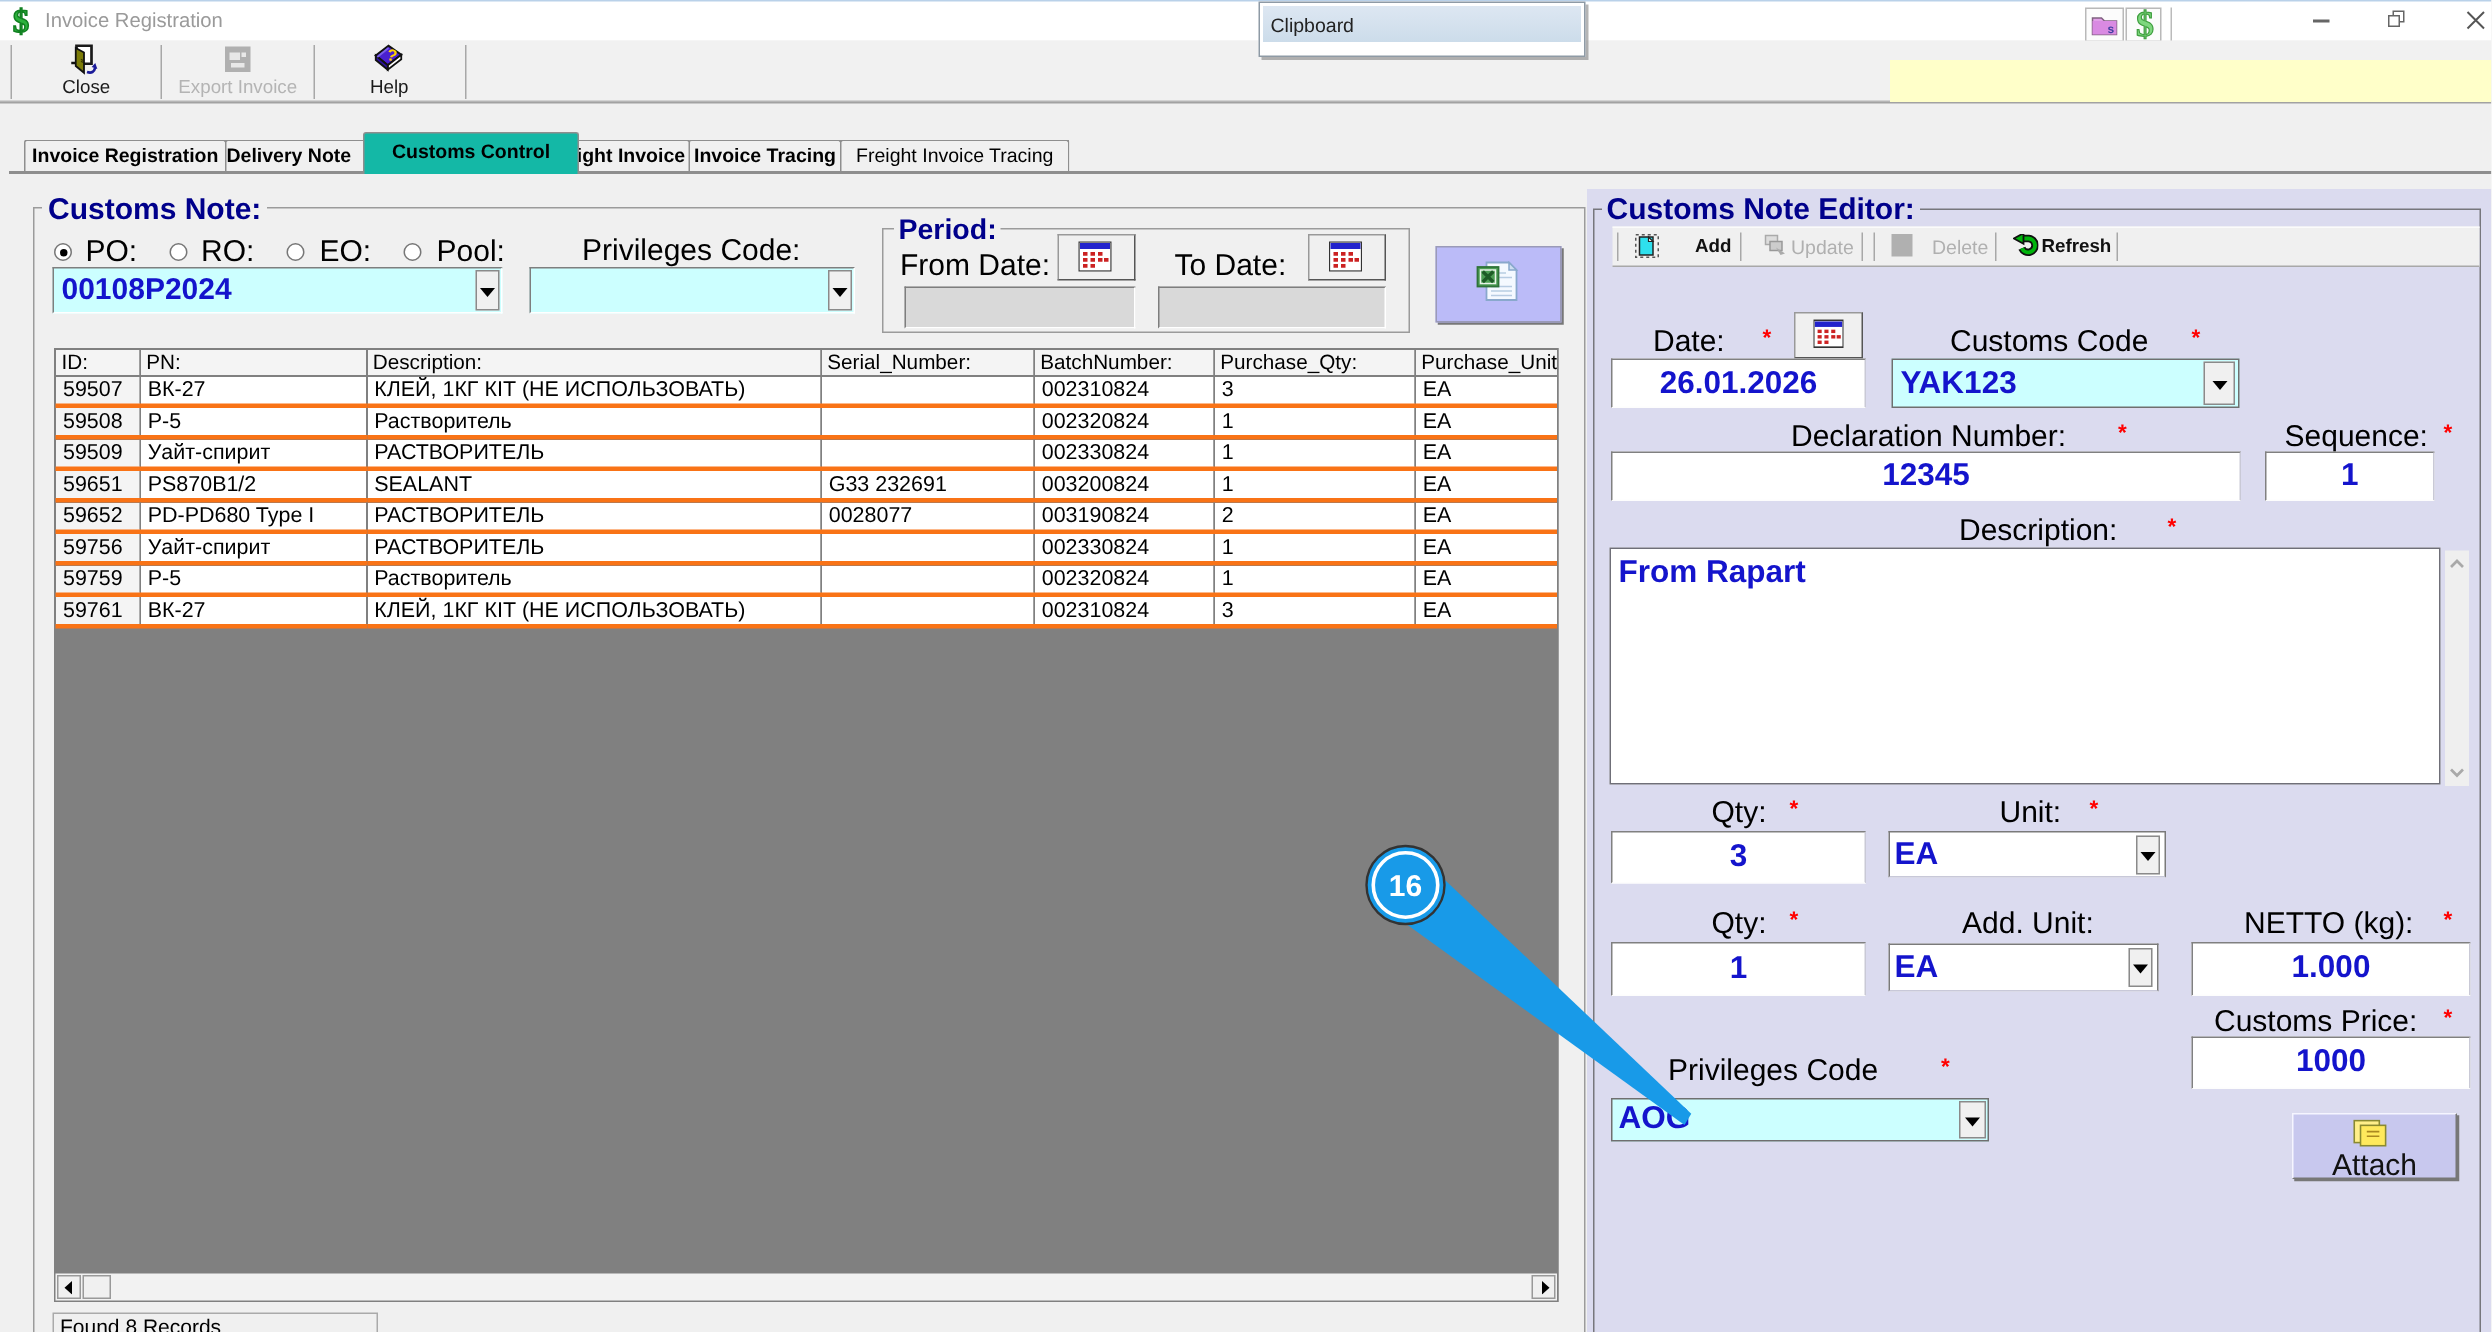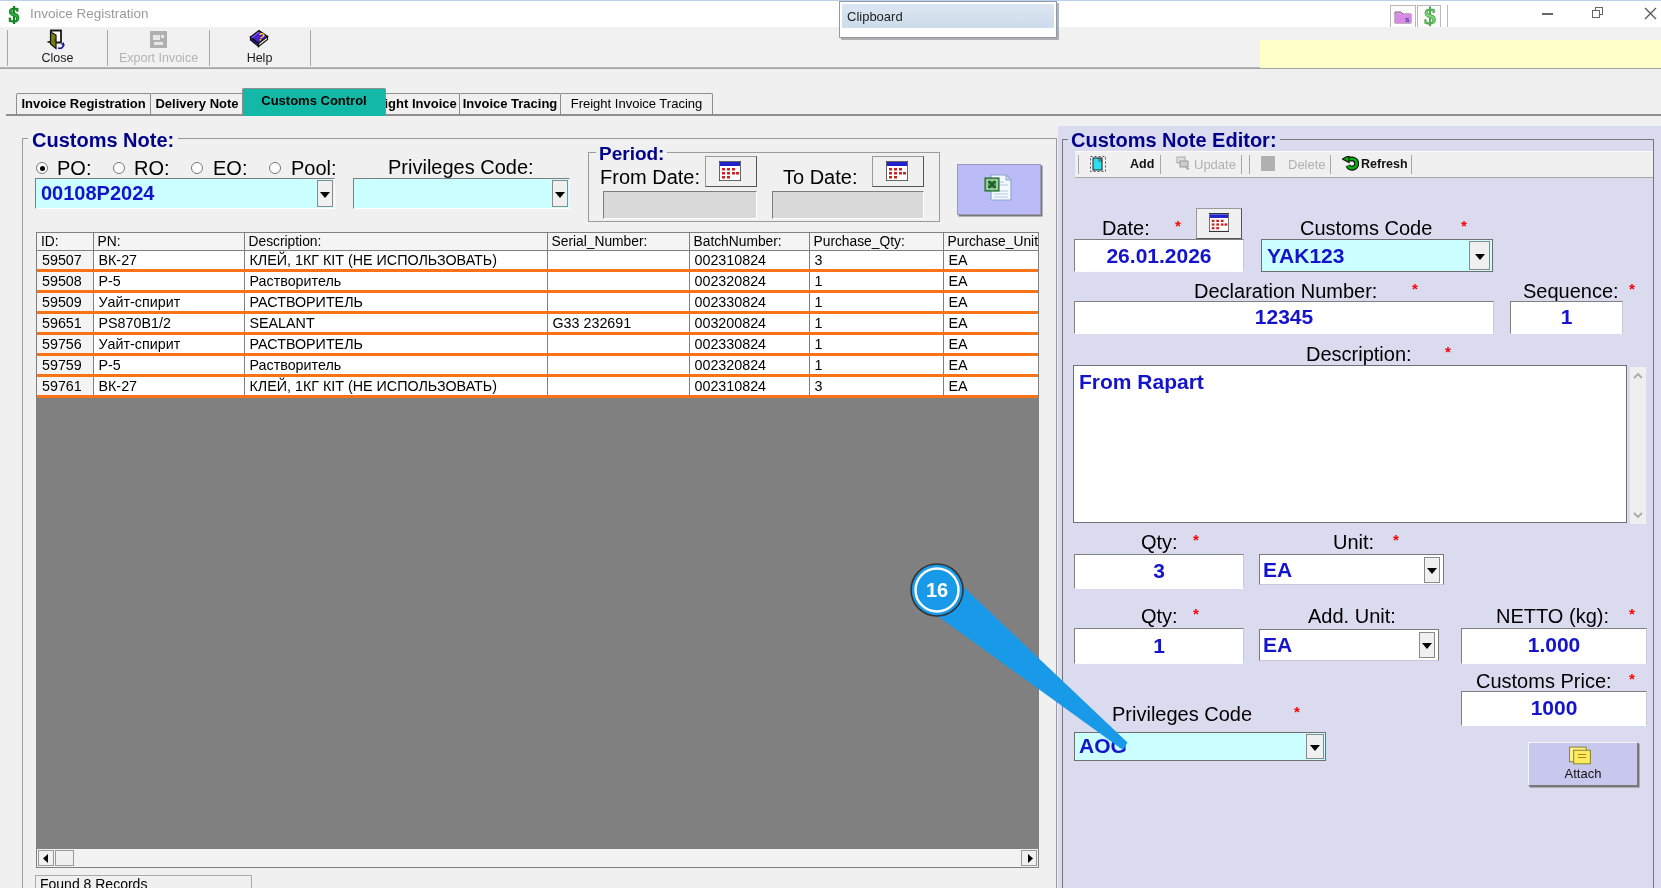--- a/index.html
+++ b/index.html
@@ -84,21 +84,21 @@
 
 <div class="abs" style="left:1260px;top:40px;width:401px;height:28px;background:#ffffc9;"></div>
 <div class="abs" style="left:0;top:68px;width:1661px;height:1px;background:#a2a2a2;"></div>
 
 <div class="abs" style="left:839px;top:1px;width:218px;height:37px;background:#fff;border:1px solid #8e9aa5;box-shadow:2px 2px 0 rgba(120,120,120,.55);"></div>
 <div class="abs" style="left:842px;top:4px;width:212px;height:24px;background:linear-gradient(180deg,#dde7f2,#ccdcea);"></div>
 <div class="abs" style="left:847px;top:9px;font-size:13px;color:#222;">Clipboard</div>
 
 <div class="abs" style="left:6px;top:114px;width:1655px;height:2px;background:#8e8e8e;"></div>
 <div class="abs" style="left:16px;top:93px;width:135px;height:21px;background:#f0f0f0;border:1px solid #8e8e8e;border-bottom:none;border-radius:2px 2px 0 0;text-align:center;font-size:13px;font-weight:bold;line-height:20px;">Invoice Registration</div>
-<div class="abs" style="left:150px;top:93px;width:94px;height:21px;background:#f0f0f0;border:1px solid #8e8e8e;border-bottom:none;border-radius:2px 2px 0 0;text-align:center;font-size:13px;font-weight:bold;line-height:20px;">Delivery Note</div>
+<div class="abs" style="left:150px;top:93px;width:94px;height:21px;background:#f0f0f0;border:1px solid #8e8e8e;border-bottom:none;border-radius:2px 2px 0 0;text-align:left;font-size:13px;font-weight:bold;line-height:20px;">Delivery Note</div>
 <div class="abs" style="left:361px;top:93px;width:99px;height:21px;background:#f0f0f0;border:1px solid #8e8e8e;border-bottom:none;border-radius:2px 2px 0 0;text-align:center;font-size:13px;font-weight:bold;line-height:20px;">Freight Invoice</div>
 <div class="abs" style="left:459px;top:93px;width:102px;height:21px;background:#f0f0f0;border:1px solid #8e8e8e;border-bottom:none;border-radius:2px 2px 0 0;text-align:center;font-size:13px;font-weight:bold;line-height:20px;">Invoice Tracing</div>
 <div class="abs" style="left:560px;top:93px;width:153px;height:21px;background:#f0f0f0;border:1px solid #8e8e8e;border-bottom:none;border-radius:2px 2px 0 0;text-align:center;font-size:13px;font-weight:normal;line-height:20px;">Freight Invoice Tracing</div>
 <div class="abs" style="left:242px;top:88px;width:144px;height:28px;background:#14b8a6;border:1px solid #8e8e8e;border-bottom:none;border-radius:2px 2px 0 0;text-align:center;font-size:13px;font-weight:bold;line-height:24px;z-index:3;">Customs Control</div>
 
 <div class="gbox" style="left:22px;top:138px;width:1035px;height:760px;"></div>
 <div class="abs nlbl" style="left:28px;top:129px;font-size:20px;background:#f0f0f0;padding:0 4px;">Customs Note:</div>
 
 <div class="abs" style="left:36px;top:162px;width:12px;height:12px;border-radius:50%;background:#fff;border:1px solid #777;"></div>
 <div class="abs" style="left:39.5px;top:165.5px;width:5px;height:5px;border-radius:50%;background:#000;"></div>
@@ -225,20 +225,29 @@
 <tr class="r">
             <td class="id">59651</td>
             <td>PS870B1/2</td>
             <td>SEALANT</td>
             <td>G33 232691</td>
             <td>003200824</td>
             <td>1</td>
             <td style="border-right:none;">EA</td>
           </tr>
 <tr class="r">
+            <td class="id">59652</td>
+            <td>PD-PD680 Type I</td>
+            <td>РАСТВОРИТЕЛЬ</td>
+            <td>0028077</td>
+            <td>003190824</td>
+            <td>2</td>
+            <td style="border-right:none;">EA</td>
+          </tr>
+<tr class="r">
             <td class="id">59756</td>
             <td>Уайт-спирит</td>
             <td>РАСТВОРИТЕЛЬ</td>
             <td></td>
             <td>002330824</td>
             <td>1</td>
             <td style="border-right:none;">EA</td>
           </tr>
 <tr class="r">
             <td class="id">59759</td>
@@ -396,21 +405,21 @@
 <div class="abs" style="left:1074px;top:732px;width:252px;height:29px;background:#ccffff;border:1px solid #6f6f6f;"></div>
 <div class="abs val" style="left:1079px;top:734px;font-size:21px;">AOG</div>
 <div class="cbtn" style="left:1306px;top:734px;width:18px;height:25px;"></div>
 
 <div class="abs" style="left:1528px;top:742px;width:110px;height:44px;background:#c8c8ee;border-top:1px solid #f5f5ff;border-left:1px solid #f5f5ff;border-right:1px solid #777;border-bottom:1px solid #777;box-shadow:1.5px 1.5px 0 #787878;"></div>
 <svg class="abs" style="left:1567px;top:745px;" width="28" height="23" viewBox="0 0 26 22">
   <rect x="2" y="2" width="16" height="14" fill="#ffef8a" stroke="#8a8a30" stroke-width="1"></rect>
   <rect x="6" y="5" width="16" height="13" fill="#ffe95c" stroke="#8a8a30" stroke-width="1"></rect>
   <path d="M10 9 h8 M10 12 h8" stroke="#aa8820" stroke-width="1"></path>
 </svg>
-<div class="abs" style="left:1528px;top:766px;width:110px;text-align:center;font-size:13px;color:#111;">Attach</div>
+<div class="abs" style="left:1528px;top:766px;width:110px;text-align:center;font-size:20px;color:#111;">Attach</div>
 
 <svg class="abs" style="left:895px;top:545px;z-index:10;" width="240" height="215" viewBox="0 0 240 215">
   <polygon points="36.7,66.8 62.5,36.2 232.5,197.5 228,205" fill="#189ae8"></polygon>
   <circle cx="42" cy="45" r="26" fill="#189ae8" stroke="#333" stroke-width="1.6"></circle>
   <circle cx="42" cy="45" r="21.5" fill="none" stroke="#fff" stroke-width="2.4"></circle>
   <text x="42" y="52" font-size="20" font-weight="bold" fill="#fff" text-anchor="middle">16</text>
 </svg>
 
 </div>
 

